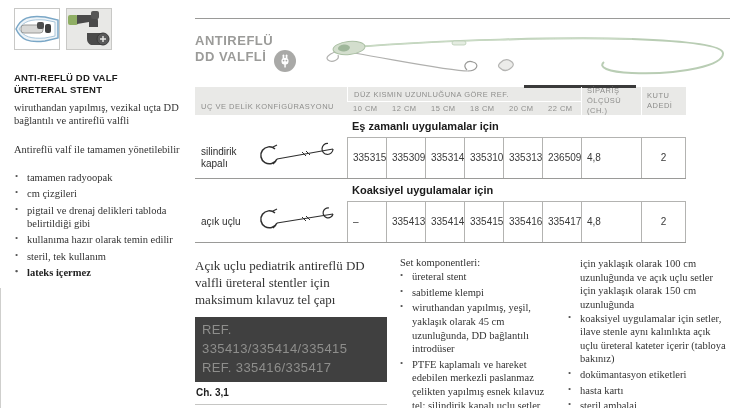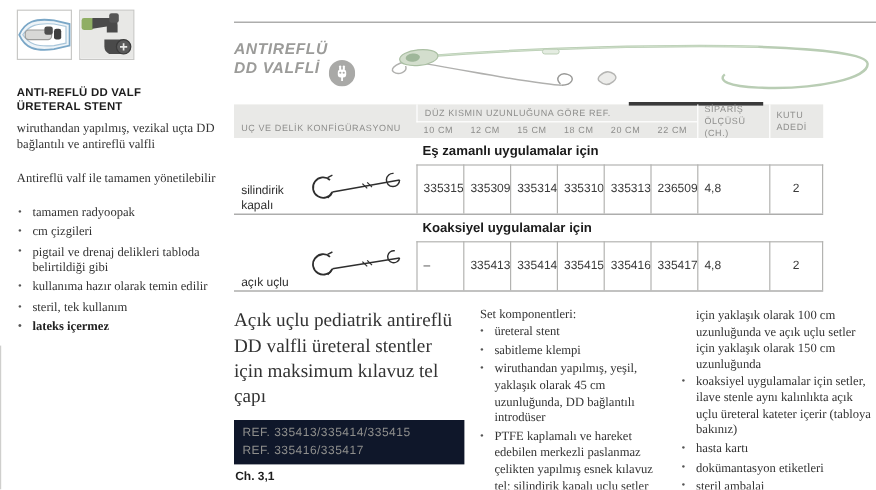--- a/index.html
+++ b/index.html
@@ -22,21 +22,21 @@
                 color:#333; margin-bottom:3px; font-family:"Liberation Serif", serif; }
   .sb-list li::before { content:"•"; position:absolute; left:1px; top:0; color:#555; font-size:9px; }
   .sb-list li.bold { font-weight:bold; color:#222; }
   .edge-line { position:absolute; left:0; top:288px; width:1px; height:120px; background:#cfcfcd; }
 
   
   .content { position:absolute; left:195px; top:18px; width:535px; border-top:1px solid #9a9a98; }
 
   .masthead { display:flex; align-items:flex-start; height:68px; padding-top:14px; }
   .mh-title { width:94px; font-size:13px; font-weight:bold; letter-spacing:.5px;
-              color:#9b9b99; line-height:1.25; text-transform:uppercase;font-style:italic; }
+              color:#9b9b99; line-height:1.25; text-transform:uppercase; }
   .mh-icon { margin-top:17px; margin-right:4px; flex:none; }
   .mh-photo { flex:none; margin-left:2px; margin-top:-6px; }
 
   
   .grid-cols { display:grid; grid-template-columns:152px repeat(6,39px) 60px 45px; width:491px; }
   .thead { background:#e9e9e7; color:#8e8e8c; font-size:7.5px; letter-spacing:.5px;
            text-transform:uppercase; grid-template-rows:15px 13px; }
   .thead .cfg { grid-row:1/3; display:flex; align-items:flex-end; padding:0 0 4px 6px; }
   .thead .refspan { grid-column:2/8; border-bottom:1px solid #fff; border-left:1px solid #fff;
                     display:flex; align-items:center; padding-left:6px; }
@@ -44,30 +44,30 @@
   .thead .size:first-of-type { border-left:1px solid #fff; }
   .thead .tall { grid-row:1/3; border-left:1px solid #fff; display:flex; align-items:center;
                  padding-left:5px; line-height:1.3; }
   .section-title { height:22px; display:flex; align-items:center; padding-left:157px;
                    font-size:11px; font-weight:bold; color:#1a1a1a; }
   .drow { position:relative; min-height:42px; border-bottom:1px solid #9a9a98; }
   .drow::before { content:""; position:absolute; top:0; left:152px; right:0; height:1px; background:#b3b3b1; }
   .drow > div { border-left:1px solid #b3b3b1; display:flex; align-items:center;
                 font-size:10px; color:#3a3a3a; padding-left:5px; }
   .drow > div:last-child { border-right:1px solid #b3b3b1; justify-content:center; padding-left:0; }
-  .drow .cfg { border-left:none; padding-left:6px; gap:4px;align-items:flex-end; }
+  .drow .cfg { border-left:none; padding-left:6px; gap:4px; }
   .cfg-label { width:50px; font-size:10px; line-height:1.2; color:#2e2e2e; }
 
   
   .bottom { display:flex; margin-top:14px; }
   .bcol1 { width:192px; }
   .bcol2 { width:152px; margin-left:13px; }
   .bcol3 { width:162px; margin-left:16px; }
-  .note { font-size:16px; line-height:1.32; color:#333; }
-  .refbox { margin-top:9px; background:#0f172a; padding:4px 7px; font-size:10px;
+  .note { font-size:13px; line-height:1.32; color:#333; }
+  .refbox { margin-top:9px; background:#404040; padding:4px 7px; font-size:13px;
             letter-spacing:.4px; color:#8e8e8c; line-height:1.45; }
   .spec-row { border-bottom:1px solid #c6c6c4; font-size:10px; font-weight:bold;
               color:#1e1e1e; padding:5px 1px 6px; }
   .blist { list-style:none; }
   .blist li { position:relative; padding-left:12px; font-size:10.5px; line-height:1.3;
               color:#333; margin-bottom:2px; font-family:"Liberation Serif", serif; }
   .blist li::before { content:"•"; position:absolute; left:0; top:0; color:#555; font-size:9px; }
   .set-title { font-size:10.5px; color:#333; margin-bottom:2px; }
   .cont-text { padding-left:12px; font-size:10.5px; line-height:1.3; color:#333; margin-bottom:0; }
 </style>
@@ -232,21 +232,21 @@
           <li>sabitleme klempi</li>
           <li>wiruthandan yapılmış, yeşil, yaklaşık olarak 45 cm uzunluğunda, DD bağlantılı introdüser</li>
           <li>PTFE kaplamalı ve hareket edebilen merkezli paslanmaz çelikten yapılmış esnek kılavuz tel: silindirik kapalı uçlu setler</li>
         </ul>
       </div>
 
       <div class="bcol3">
         <div class="cont-text serif">için yaklaşık olarak 100 cm uzunluğunda ve açık uçlu setler için yaklaşık olarak 150 cm uzunluğunda</div>
         <ul class="blist">
           <li>koaksiyel uygulamalar için setler, ilave stenle aynı kalınlıkta açık uçlu üreteral kateter içerir (tabloya bakınız)</li>
+          <li>dokümantasyon etiketleri</li>
           <li>hasta kartı</li>
-          <li>dokümantasyon etiketleri</li>
           <li>steril ambalaj</li>
         </ul>
       </div>
     </div>
 
   </div>
 </div>
 
 </body></html>

